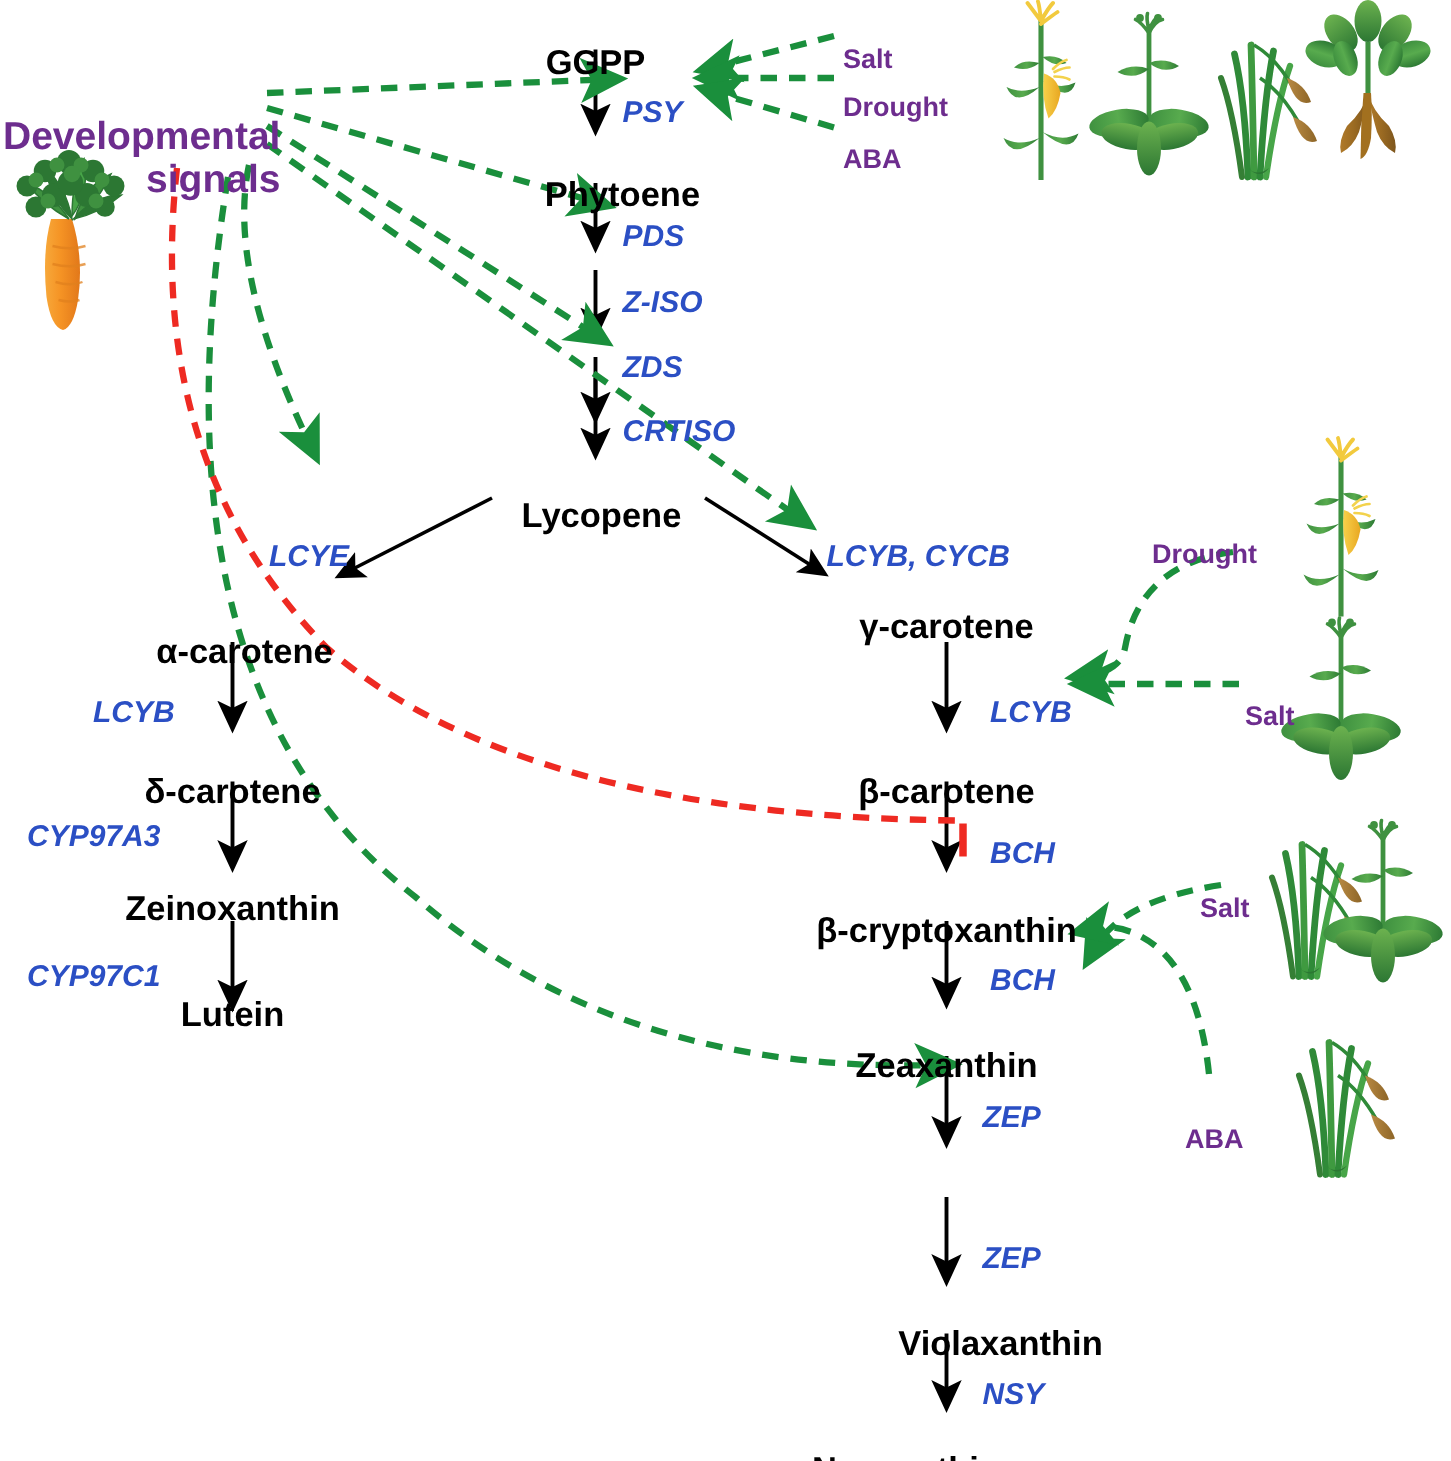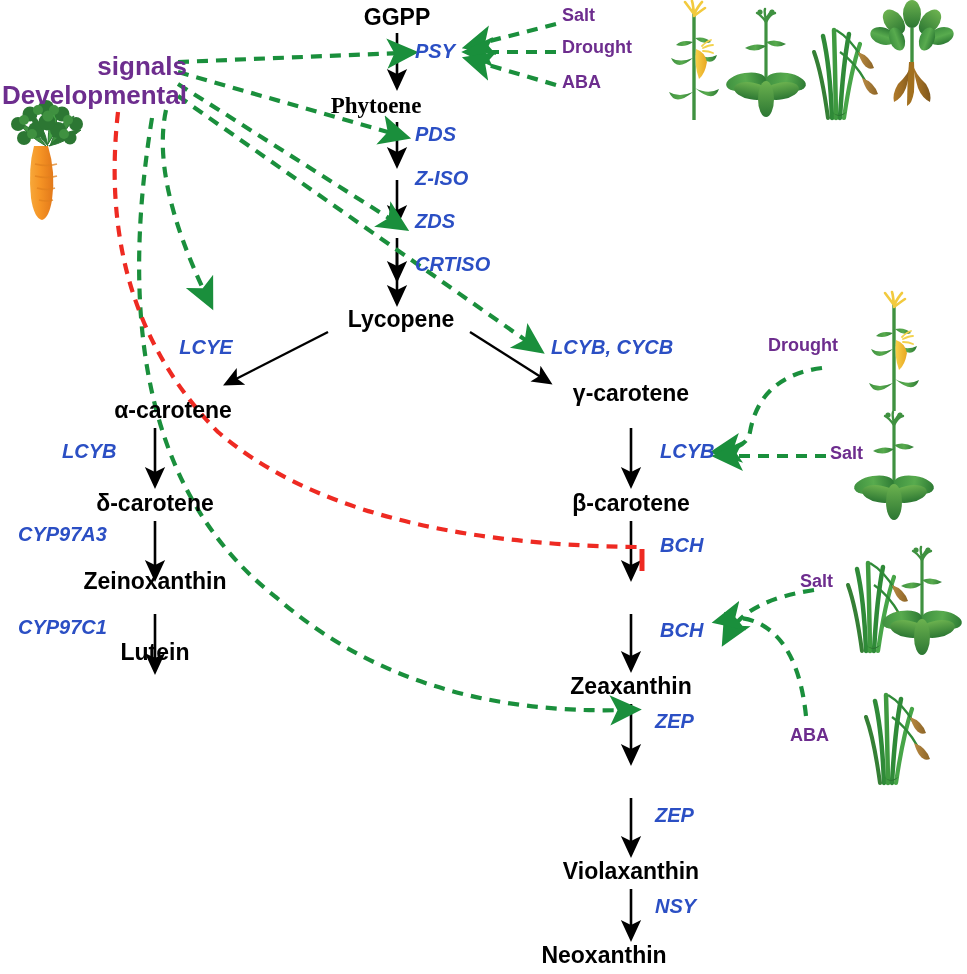--- a/index.html
+++ b/index.html
@@ -1,20 +1,20 @@
 <!DOCTYPE html>
 <html><head>
 <meta charset="utf-8">
 <style>
   html,body{margin:0;padding:0;background:#ffffff;}
   body{width:967px;height:974px;position:relative;overflow:hidden;
        font-family:"Liberation Sans","DejaVu Sans",sans-serif;}
   #stage{position:relative;width:967px;height:974px;}
   svg.layer{position:absolute;left:0;top:0;width:967px;height:974px;overflow:visible;}
-  .lbl{position:absolute;white-space:nowrap;line-height:1;}
+  .lbl{position:absolute;white-space:nowrap;line-height:1;margin-top:24px;}
   .metabolite{color:#000000;font-weight:bold;font-size:23px;}
   .enzyme{color:#2b4fc4;font-weight:bold;font-style:italic;font-size:20px;}
   .stress{color:#6d2d8e;font-weight:bold;font-size:18px;}
   .devsig{color:#6d2d8e;font-weight:bold;font-size:26px;line-height:1.12;text-align:left;}
   .ctr{transform:translateX(-50%);}
 </style>
 </head>
 <body>
 
 <div id="stage">
@@ -229,46 +229,47 @@
     <g>
         <use href="#rice" x="858" y="665"></use>
       </g>
 
     <g>
         <use href="#carrot" x="2" y="60"></use>
       </g>
   </svg>
 
   <div class="lbl devsig" style="left:2px;top:52px;">
+    <div>Developmental</div>
     <div style="text-align:right;">signals</div>
-    <div>Developmental</div>
   </div>
 
   <div class="lbl stress" style="left:562px;top:6px;">Salt</div>
   <div class="lbl stress" style="left:562px;top:38px;">Drought</div>
   <div class="lbl stress" style="left:562px;top:73px;">ABA</div>
 
   <div class="lbl stress" style="left:768px;top:336px;">Drought</div>
   <div class="lbl stress" style="left:830px;top:444px;">Salt</div>
   <div class="lbl stress" style="left:800px;top:572px;">Salt</div>
   <div class="lbl stress" style="left:790px;top:726px;">ABA</div>
 
   <div class="lbl metabolite ctr" style="left:397px;top:6px;">GGPP</div>
-  <div class="lbl metabolite ctr" style="left:376px;top:94px;font-family:Liberation Serif, serif;">Phytoene</div>
+  <div class="lbl metabolite ctr" style="left:415px;top:94px;">Phytoene</div>
   <div class="lbl metabolite ctr" style="left:401px;top:308px;">Lycopene</div>
 
-  <div class="lbl metabolite ctr" style="left:173px;top:399px;">α-carotene</div>
+  <div class="lbl metabolite ctr" style="left:163px;top:399px;">α-carotene</div>
   <div class="lbl metabolite ctr" style="left:155px;top:492px;">δ-carotene</div>
   <div class="lbl metabolite ctr" style="left:155px;top:570px;">Zeinoxanthin</div>
   <div class="lbl metabolite ctr" style="left:155px;top:641px;">Lutein</div>
 
   <div class="lbl metabolite ctr" style="left:631px;top:382px;">γ-carotene</div>
   <div class="lbl metabolite ctr" style="left:631px;top:492px;">β-carotene</div>
+  <div class="lbl metabolite ctr" style="left:631px;top:585px;">β-cryptoxanthin</div>
   <div class="lbl metabolite ctr" style="left:631px;top:675px;">Zeaxanthin</div>
-  <div class="lbl metabolite ctr" style="left:631px;top:860px;">Violaxanthin</div>
+  <div class="lbl metabolite ctr" style="left:667px;top:860px;">Violaxanthin</div>
   <div class="lbl metabolite ctr" style="left:604px;top:944px;">Neoxanthin</div>
 
   <div class="lbl enzyme" style="left:415px;top:41px;">PSY</div>
   <div class="lbl enzyme" style="left:415px;top:124px;">PDS</div>
   <div class="lbl enzyme" style="left:415px;top:168px;">Z-ISO</div>
   <div class="lbl enzyme" style="left:415px;top:211px;">ZDS</div>
   <div class="lbl enzyme" style="left:415px;top:254px;">CRTISO</div>
 
   <div class="lbl enzyme ctr" style="left:206px;top:337px;">LCYE</div>
   <div class="lbl enzyme" style="left:551px;top:337px;">LCYB, CYCB</div>

